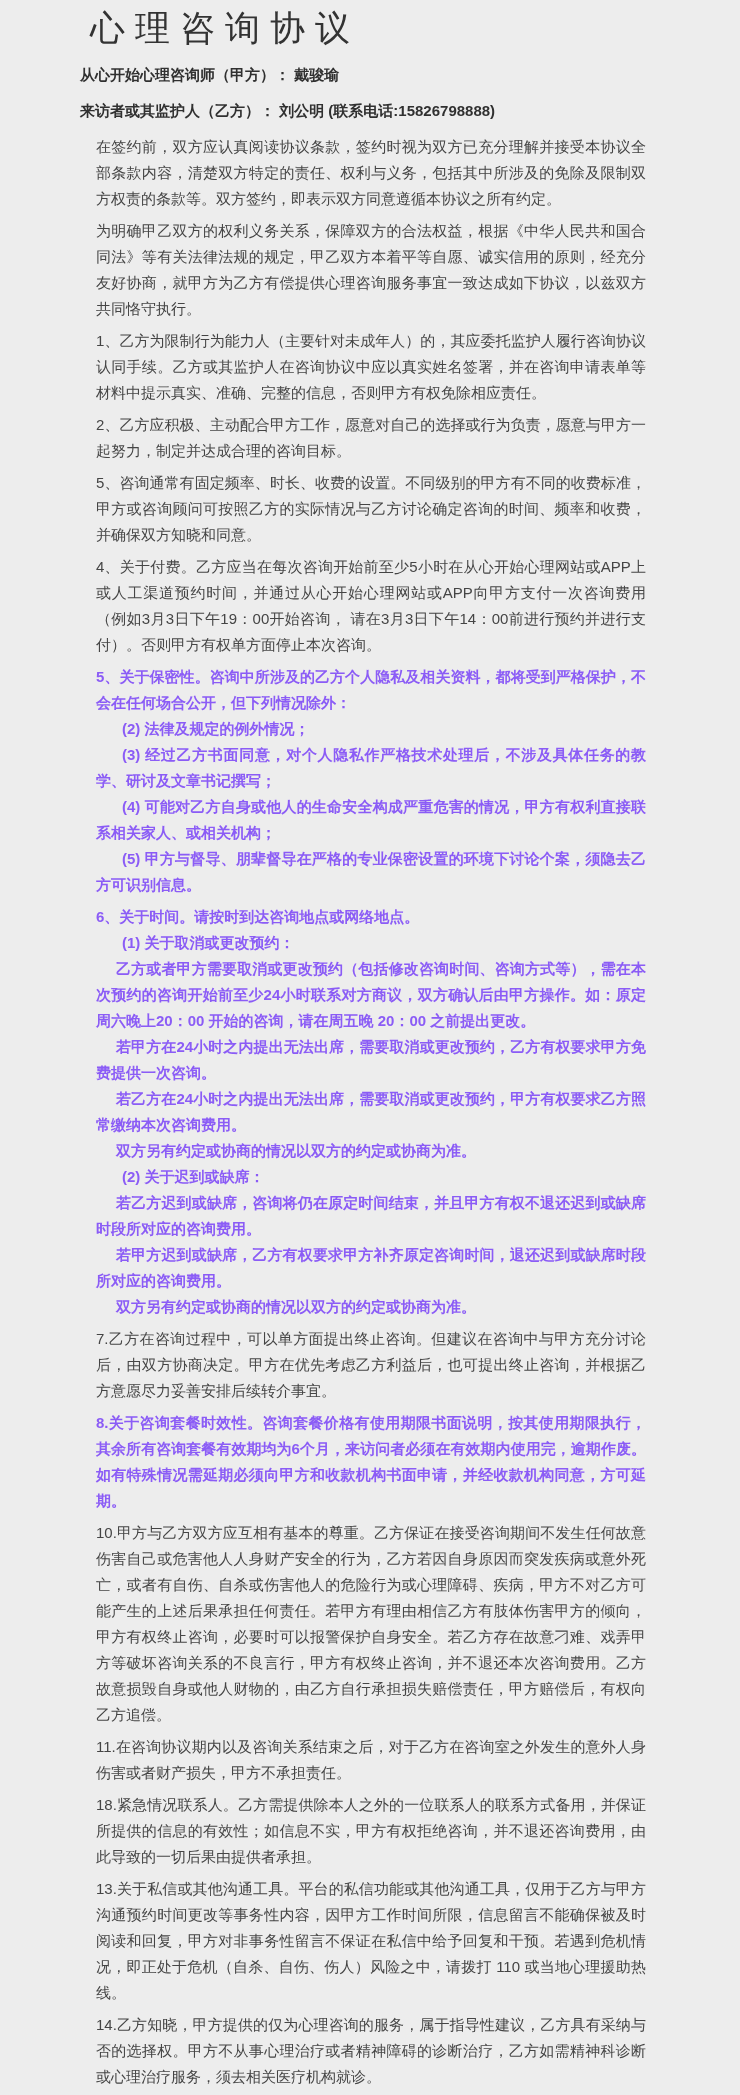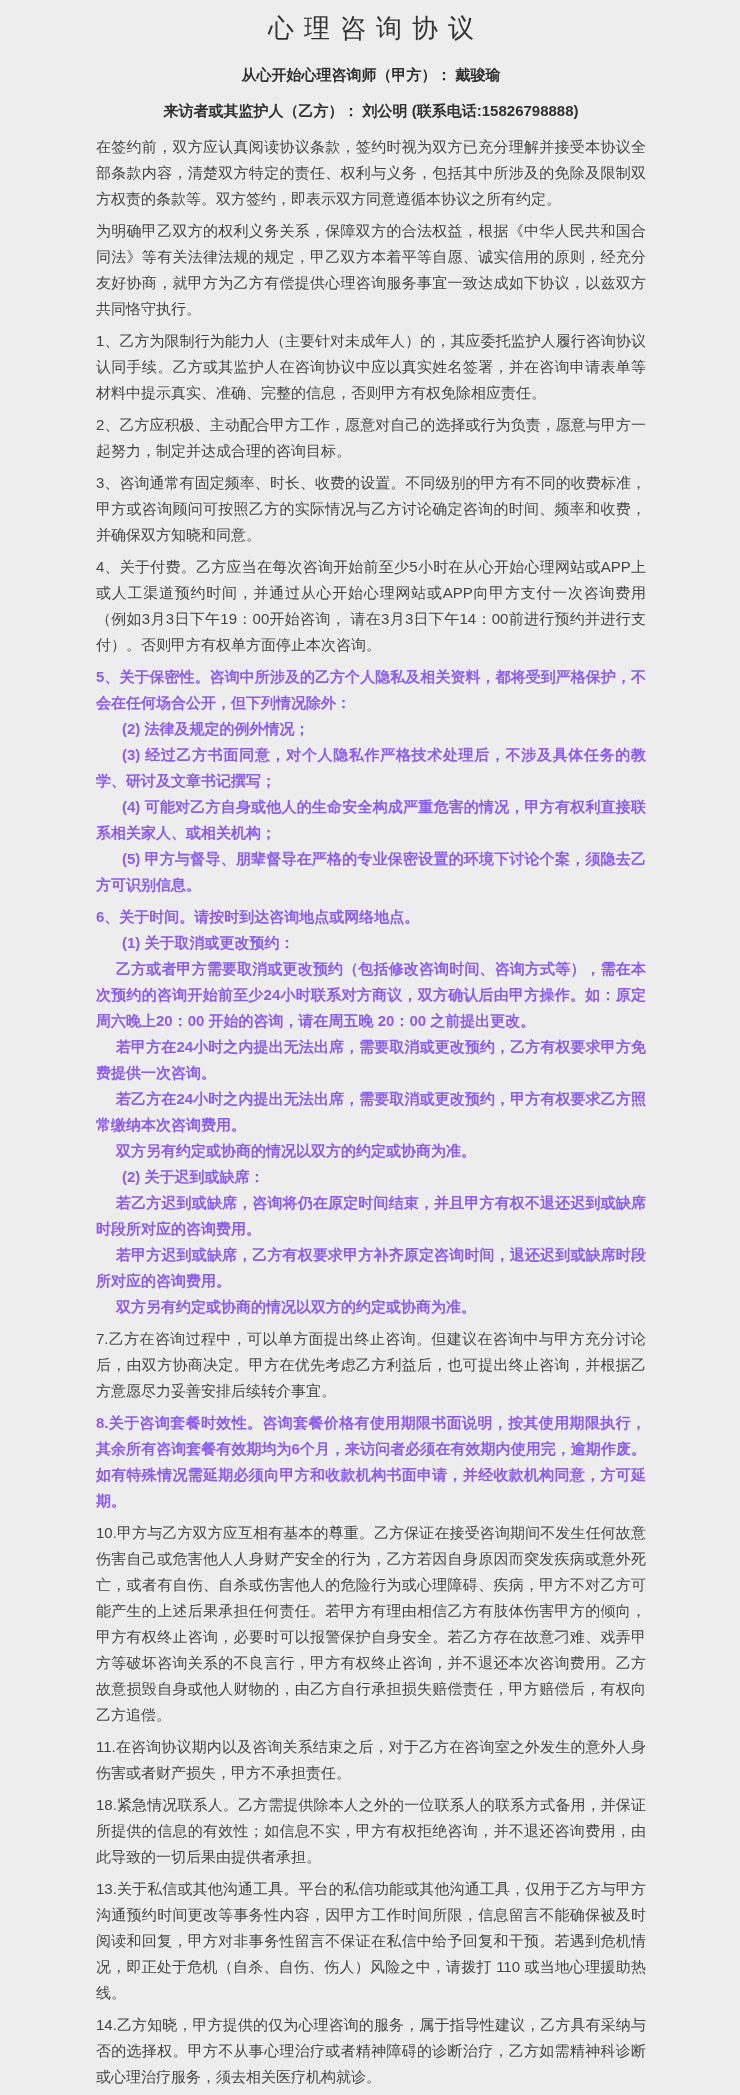--- a/index.html
+++ b/index.html
@@ -4,28 +4,27 @@
 <style>
   html,body { margin:0; padding:0; background:#ededed; }
   .page {
     width:740px; min-height:2095px; box-sizing:border-box;
     padding:6px 78px 28px 80px;
     background:#ededed;
     font-family:"Liberation Sans","DejaVu Sans",sans-serif;
     color:#454545;
   }
   h1.doc-title {
-    text-align:center;
-    font-size:26px; font-weight:400; color:#333;
+    font-size:35px; font-weight:400; color:#333;
     letter-spacing:10px; text-indent:10px;
     margin:6px 0 18px 0; line-height:32px;
   }
   .party {
     font-size:15px; font-weight:700; color:#303030;
-    line-height:26px; margin:0 0 10px 0;text-align:center;
+    line-height:26px; margin:0 0 10px 0;
   }
   .block {
     font-size:15px; line-height:26px; margin:6px 16px;
     text-align:justify;
   }
   .block.bold { font-weight:700; color:#8b5cf6; }
   .para { text-indent:0; }
   .para.i1 { text-indent:26px; }
   .para.i2 { text-indent:20px; }
 </style>
@@ -45,21 +44,21 @@
       <div class="block">
         <div class="para i0">为明确甲乙双方的权利义务关系，保障双方的合法权益，根据《中华人民共和国合同法》等有关法律法规的规定，甲乙双方本着平等自愿、诚实信用的原则，经充分友好协商，就甲方为乙方有偿提供心理咨询服务事宜一致达成如下协议，以兹双方共同恪守执行。</div>
       </div>
       <div class="block">
         <div class="para i0">1、乙方为限制行为能力人（主要针对未成年人）的，其应委托监护人履行咨询协议认同手续。乙方或其监护人在咨询协议中应以真实姓名签署，并在咨询申请表单等材料中提示真实、准确、完整的信息，否则甲方有权免除相应责任。</div>
       </div>
       <div class="block">
         <div class="para i0">2、乙方应积极、主动配合甲方工作，愿意对自己的选择或行为负责，愿意与甲方一起努力，制定并达成合理的咨询目标。</div>
       </div>
       <div class="block">
-        <div class="para i0">3、咨询通常有固定频率、时长、收费的设置。不同级别的甲方有不同的收费标准，甲方或咨询顾问可按照乙方的实际情况与乙方讨论确定咨询的时间、频率和收费，并确保双方知晓和同意。</div>
+        <div class="para i0">5、咨询通常有固定频率、时长、收费的设置。不同级别的甲方有不同的收费标准，甲方或咨询顾问可按照乙方的实际情况与乙方讨论确定咨询的时间、频率和收费，并确保双方知晓和同意。</div>
       </div>
       <div class="block">
         <div class="para i0">4、关于付费。乙方应当在每次咨询开始前至少5小时在从心开始心理网站或APP上或人工渠道预约时间，并通过从心开始心理网站或APP向甲方支付一次咨询费用（例如3月3日下午19：00开始咨询， 请在3月3日下午14：00前进行预约并进行支付）。否则甲方有权单方面停止本次咨询。</div>
       </div>
       <div class="block bold">
         <div class="para i0">5、关于保密性。咨询中所涉及的乙方个人隐私及相关资料，都将受到严格保护，不会在任何场合公开，但下列情况除外：</div>
         <div class="para i1">(2) 法律及规定的例外情况；</div>
         <div class="para i1">(3) 经过乙方书面同意，对个人隐私作严格技术处理后，不涉及具体任务的教学、研讨及文章书记撰写；</div>
         <div class="para i1">(4) 可能对乙方自身或他人的生命安全构成严重危害的情况，甲方有权利直接联系相关家人、或相关机构；</div>
         <div class="para i1">(5) 甲方与督导、朋辈督导在严格的专业保密设置的环境下讨论个案，须隐去乙方可识别信息。</div>

